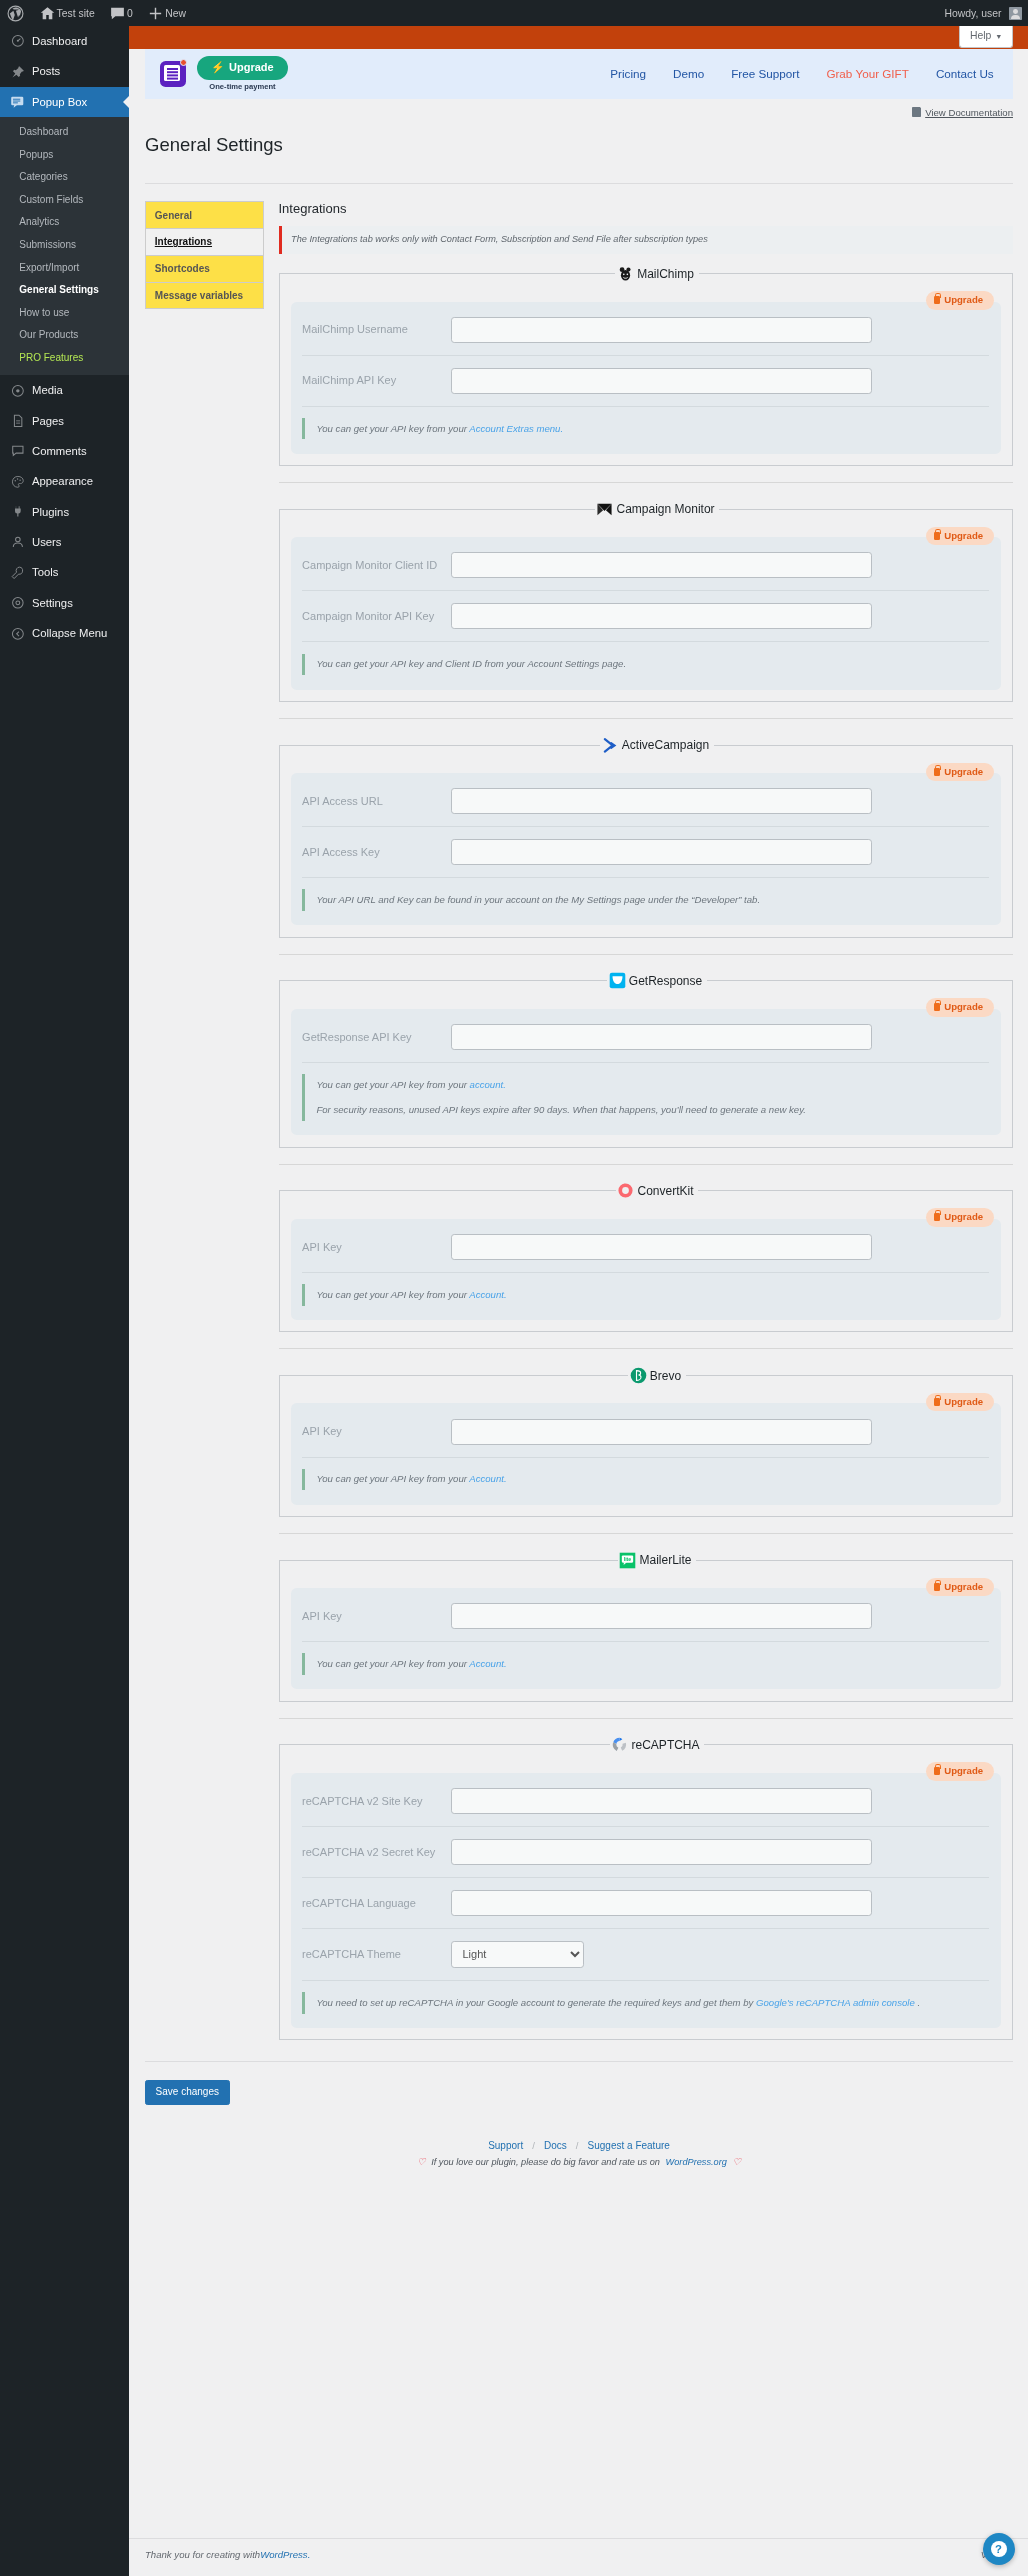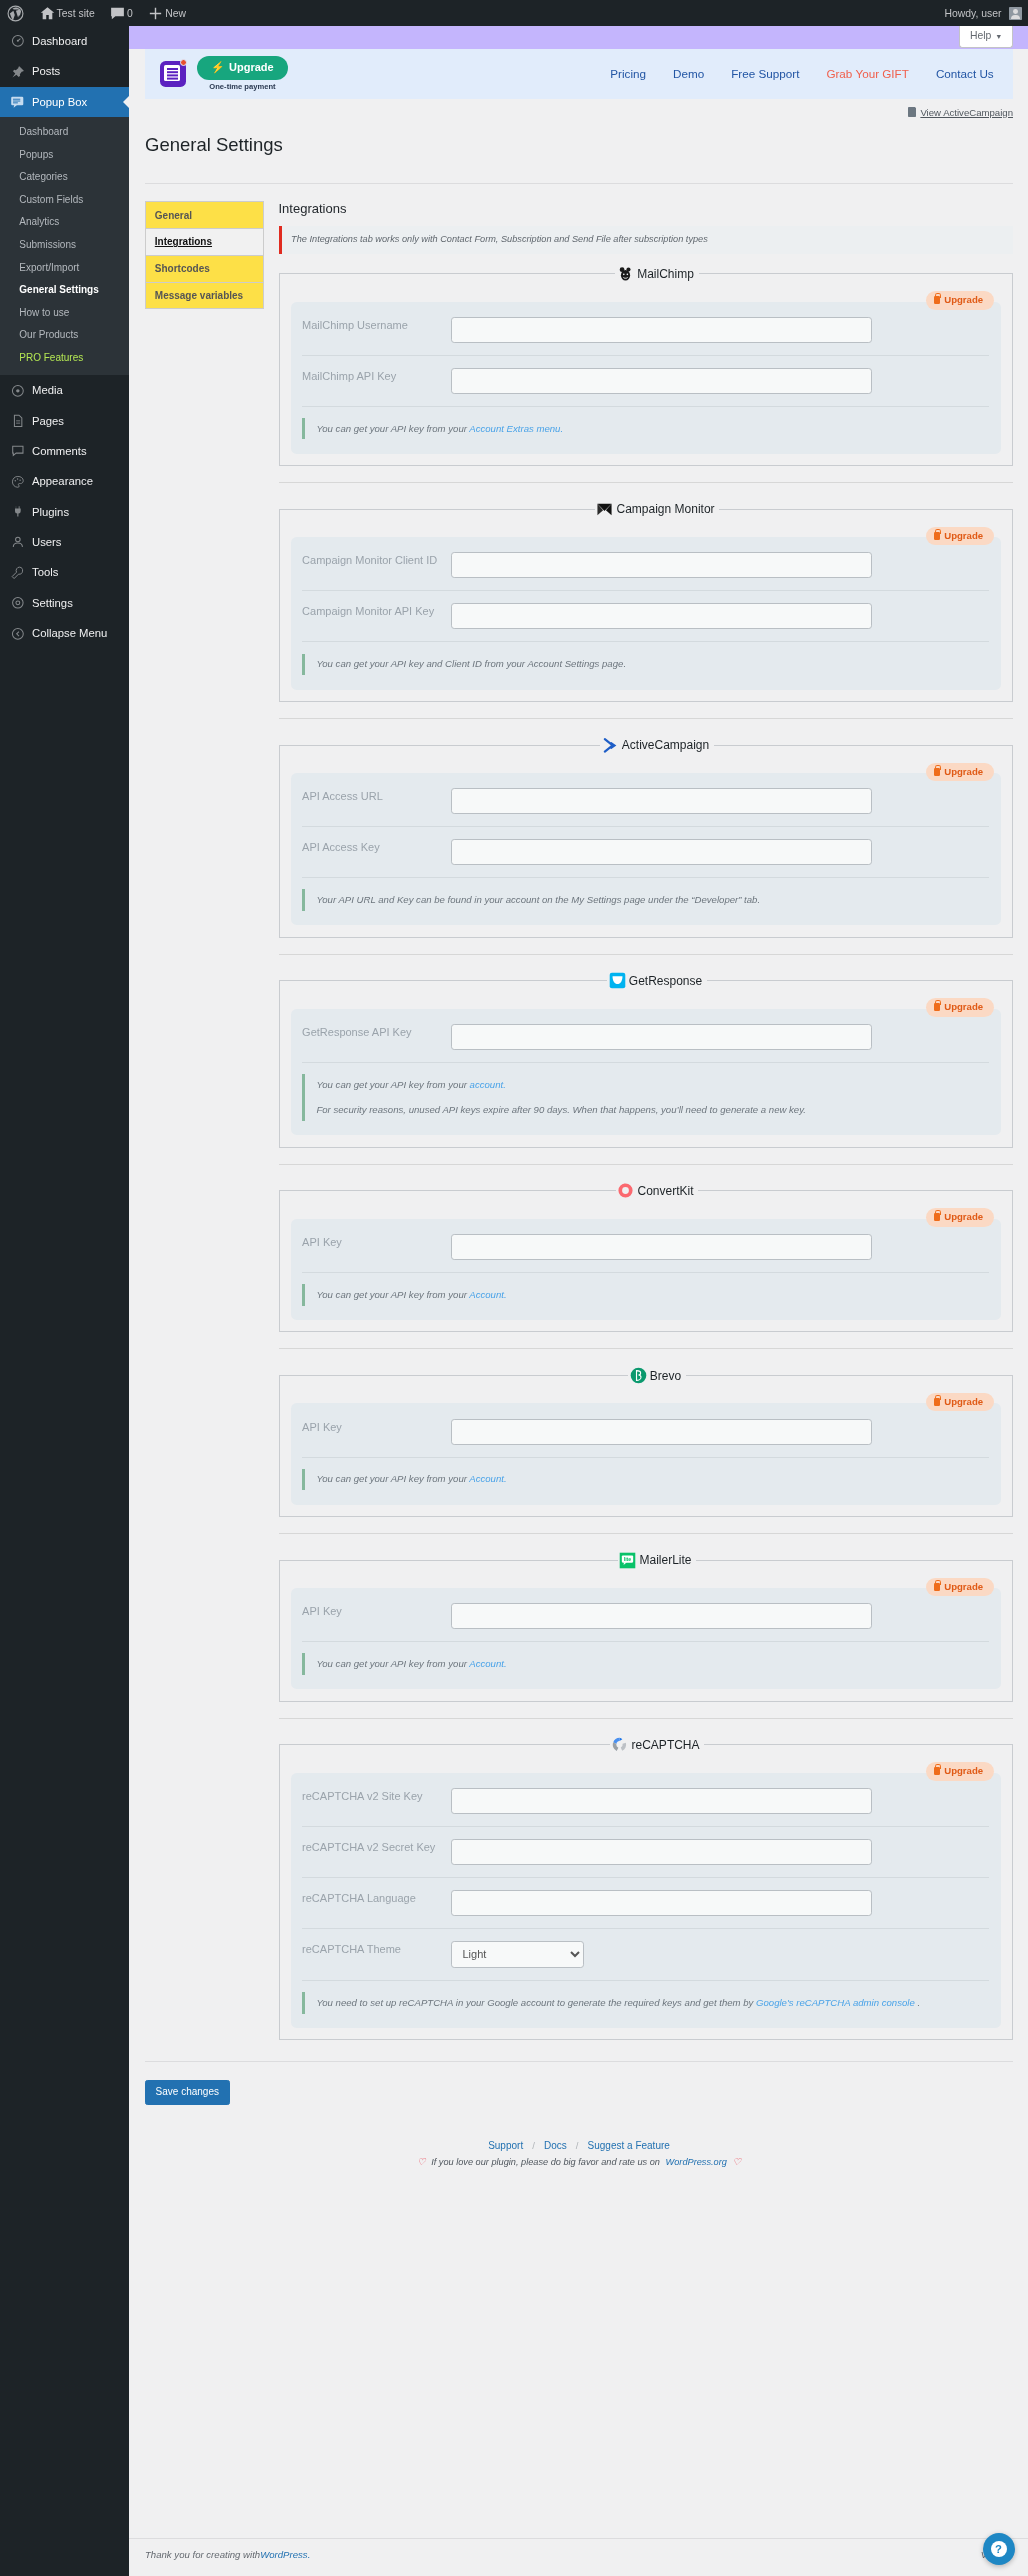--- a/index.html
+++ b/index.html
@@ -72,21 +72,21 @@
   }
 
   
   #wpcontent{
     position:absolute; top:26px; left:129px; width:900px; height:2550px;
     background:#f0f0f1;
   }
 
   
   .screen-meta{
-    height:22.5px; background:#c4b5fd; position:relative;
+    height:22.5px; background:#c2410c; position:relative;
   }
   .help-tab{
     position:absolute; right:16px; top:0;
     background:#fff; border:0.8px solid #c3c4c7; border-top:none;
     border-radius:0 0 3.2px 3.2px; padding:3.2px 9.6px 4px;
     font-size:10.4px; color:#646970; cursor:pointer; line-height:13px;
   }
   .help-tab .caret{ font-size:7.2px; margin-left:4px; }
 
   
@@ -190,21 +190,21 @@
   }
   .lock{
     width:6.4px; height:8px; background:#ef6c1a; border-radius:1.2px;
     position:relative; display:inline-block;
   }
   .lock::before{
     content:""; position:absolute; left:1.2px; top:-3.2px; width:4px; height:4px;
     border:1.2px solid #ef6c1a; border-bottom:none; border-radius:2.4px 2.4px 0 0;
   }
   .row{
-    display:flex; align-items:flex-start; padding:12px 0 12px 0;
+    display:flex; align-items:center; padding:12px 0 12px 0;
     border-bottom:0.8px solid #d3dade;
   }
   .row:last-of-type{ border-bottom:none; }
   .row .lbl{
     width:149px; flex:0 0 149px; color:#9aa3ab; font-size:11px; line-height:1.5;
   }
   .row .ctl{ flex:1; }
   .row input[type="text"]{
     width:100%; max-width:421px; height:26px; background:#f7f9f9;
     border:0.8px solid #b9bfc4; border-radius:3.2px; padding:0 7.2px;
@@ -470,21 +470,21 @@
       <a class="gift">Grab Your GIFT</a>
       <a>Contact Us</a>
     </div>
   </div>
 
   <div class="wrap">
 
     <div class="doc-link">
       <a>
         <span class="doc-ico"></span>
-        <span>View ActiveCampaign</span>
+        <span>View Documentation</span>
       </a>
     </div>
 
     <h1 class="page-title">General Settings</h1>
     <div class="hr"></div>
 
     <div class="settings-body">
 
       <div class="nav-col">
         <div class="nav-tabs">

